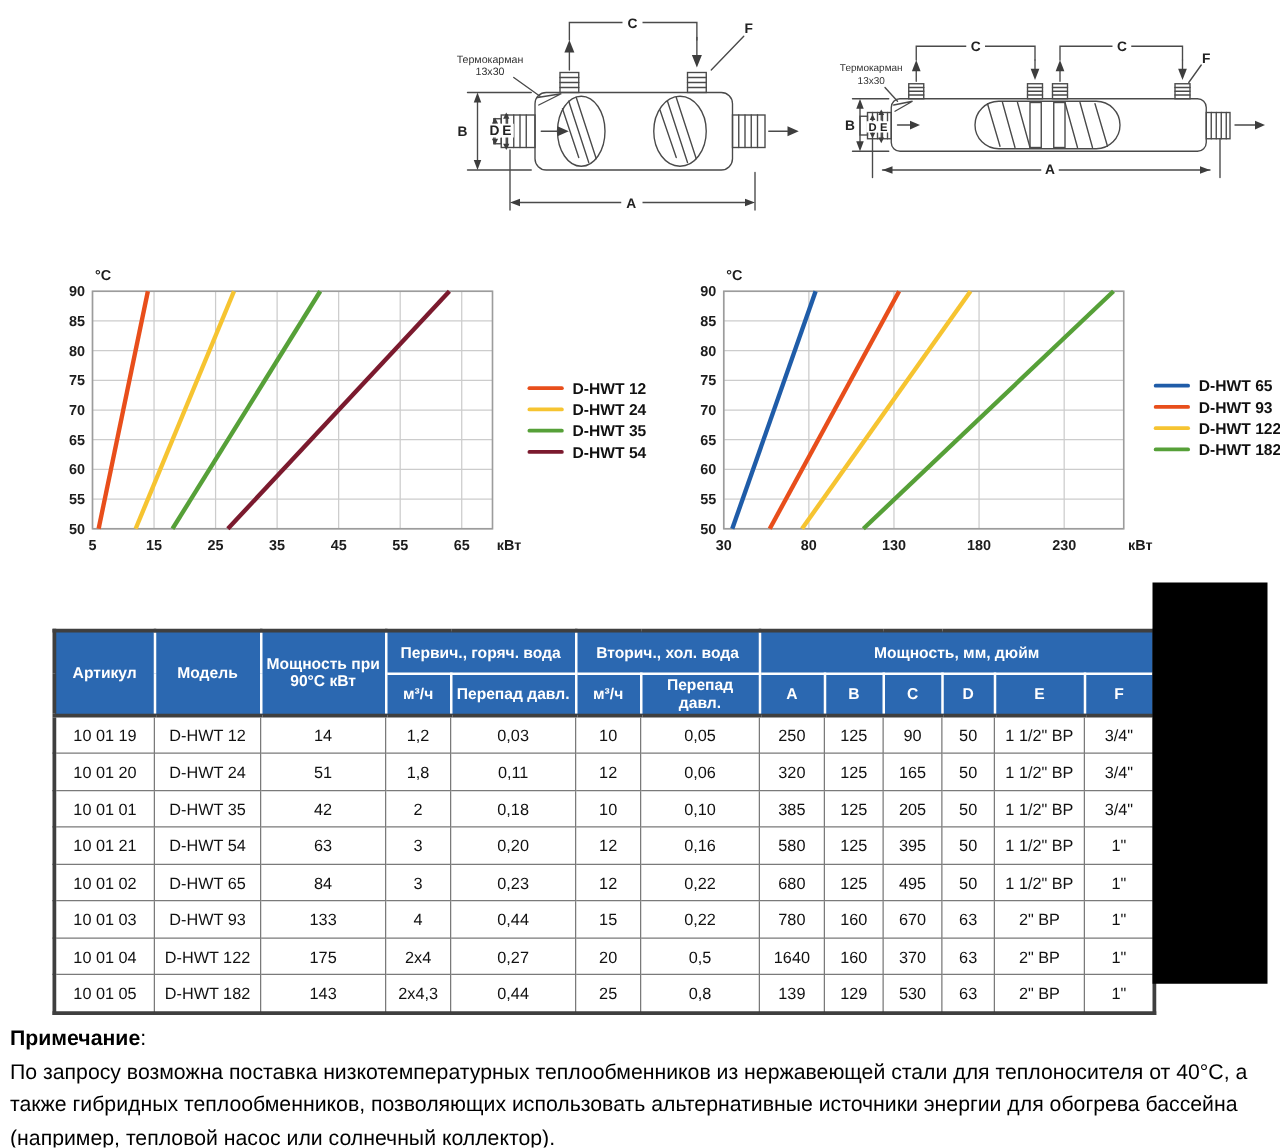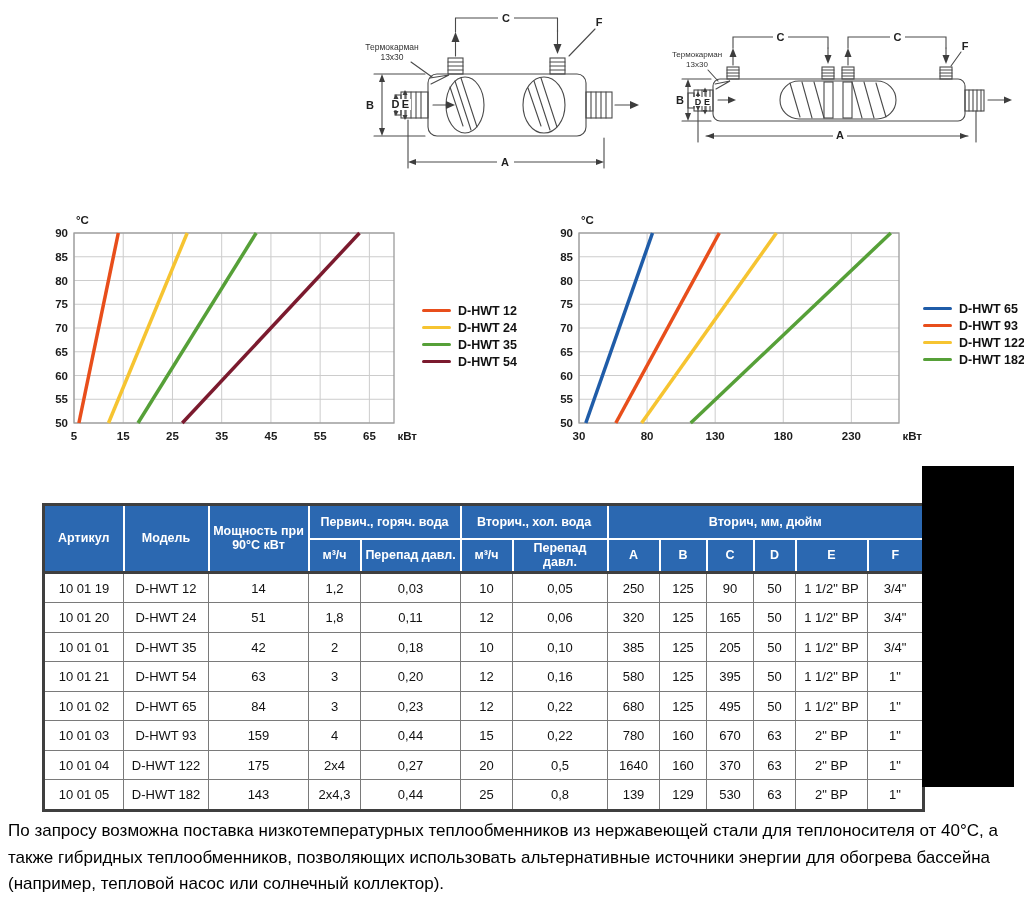--- a/index.html
+++ b/index.html
@@ -305,21 +305,21 @@
       <col style="width:72px">
       <col style="width:56px">
   </colgroup>
   <thead>
     <tr class="h1">
       <th rowspan="2">Артикул</th>
       <th rowspan="2">Модель</th>
       <th rowspan="2">Мощность при 90°C кВт</th>
       <th colspan="2">Первич., горяч. вода</th>
       <th colspan="2">Вторич., хол. вода</th>
-      <th colspan="6">Вторич, мм, дюйм</th>
+      <th colspan="6">Мощность, мм, дюйм</th>
     </tr>
     <tr class="h2">
       <th>м³/ч</th>
       <th>Перепад давл.</th>
       <th>м³/ч</th>
       <th>Перепад давл.</th>
       <th>A</th>
       <th>B</th>
       <th>C</th>
       <th>D</th>
@@ -399,21 +399,21 @@
         <td>680</td>
         <td>125</td>
         <td>495</td>
         <td>50</td>
         <td>1 1/2" ВР</td>
         <td>1"</td>
       </tr>
       <tr>
         <td>10 01 03</td>
         <td>D-HWT 93</td>
-        <td>159</td>
+        <td>133</td>
         <td>4</td>
         <td>0,44</td>
         <td>15</td>
         <td>0,22</td>
         <td>780</td>
         <td>160</td>
         <td>670</td>
         <td>63</td>
         <td>2" ВР</td>
         <td>1"</td>
@@ -447,14 +447,15 @@
         <td>63</td>
         <td>2" ВР</td>
         <td>1"</td>
       </tr>
     </tbody>
 </table>
 
 <div class="blackbox"></div>
 
 <div class="note">
+  <div class="note-title-line"><span class="note-title">Примечание</span><span>:</span></div>
   <div class="note-body">По запросу возможна поставка низкотемпературных теплообменников из нержавеющей стали для теплоносителя от 40°C, а также гибридных теплообменников, позволяющих использовать альтернативные источники энергии для обогрева бассейна (например, тепловой насос или солнечный коллектор).</div>
 </div>
 
 </body></html>

